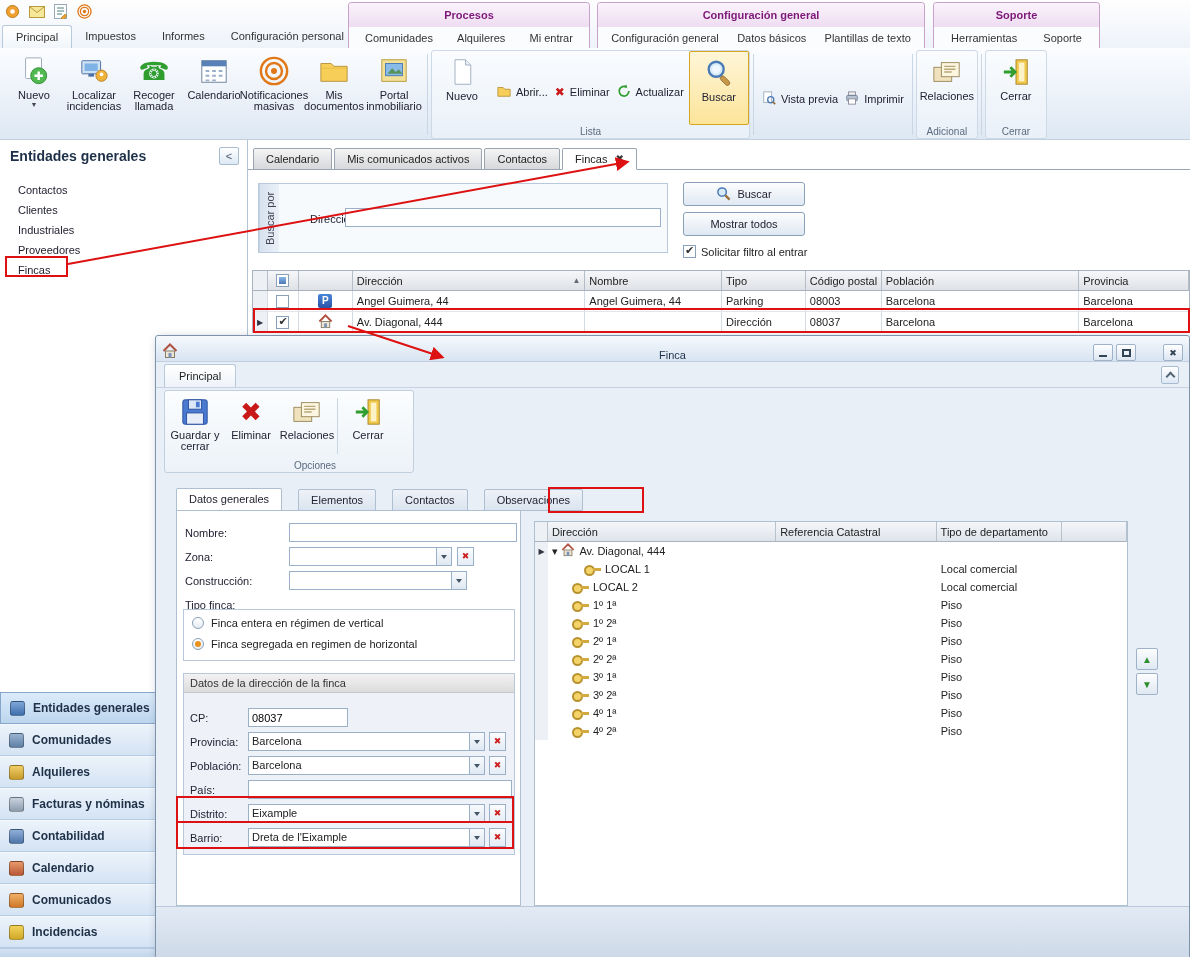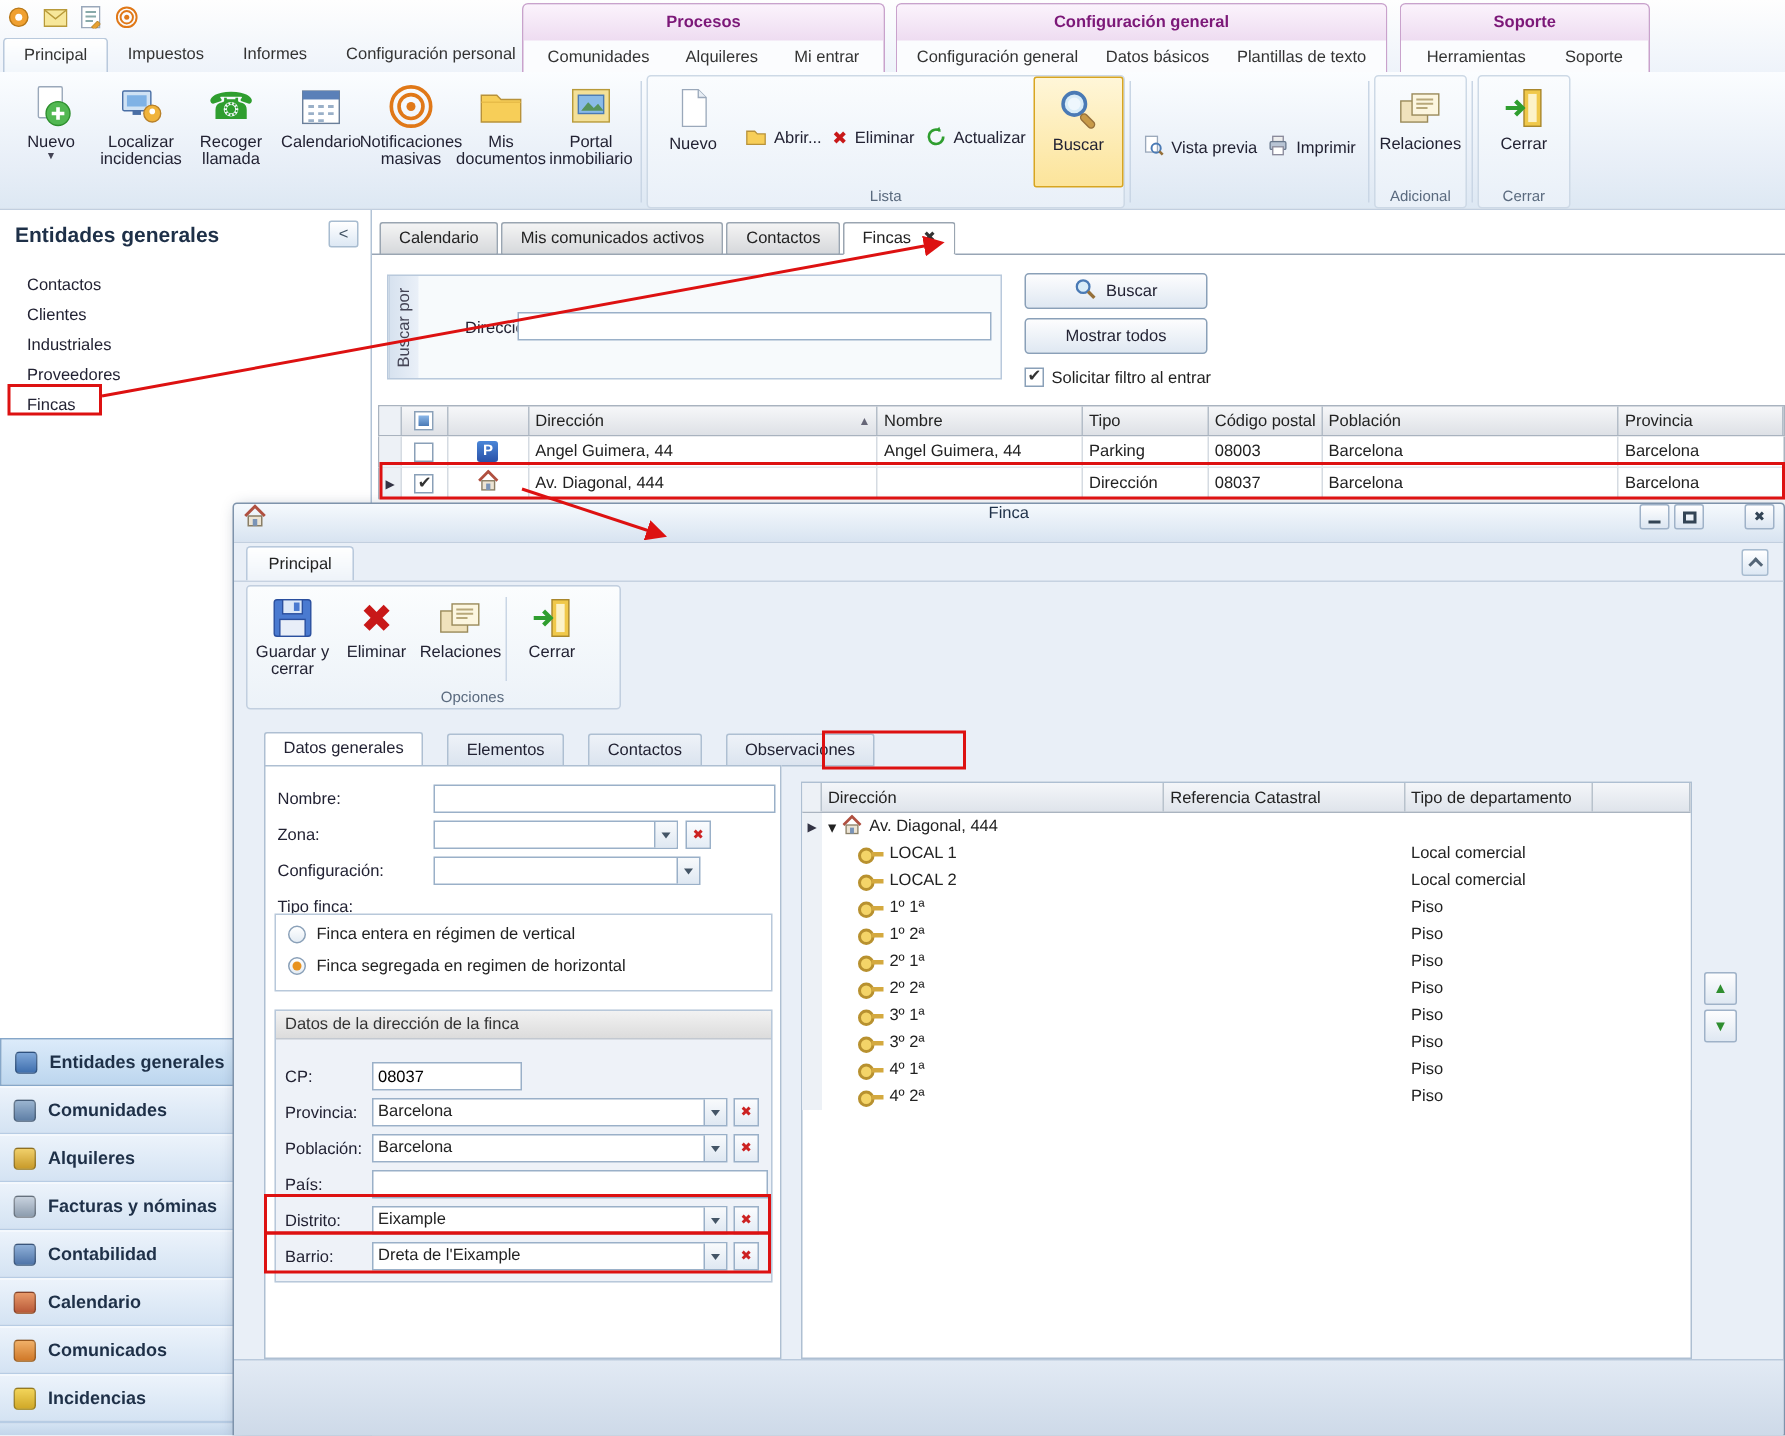--- a/index.html
+++ b/index.html
@@ -80,21 +80,21 @@
   .w3{width:233px} .w4{width:137px} .w5{width:84px} .w6{width:76px} .w7{width:198px} .w8{width:110px;border-right:none}
   .sortg{margin-left:auto;font-size:8px;color:#667}
   .rowind{font-size:8px;color:#334}
   .pic{width:14px;height:14px;background:linear-gradient(#4a86d8,#2a52a8);color:#fff;font-weight:bold;font-size:10px;line-height:14px;text-align:center;border-radius:2px}
   .keyic{position:relative;width:17px;height:12px;display:inline-block;flex:none}
   .keyic::before{content:"";position:absolute;left:0;top:2px;width:7px;height:7px;border:2px solid #b8912f;border-radius:50%;background:#f4d468}
   .keyic::after{content:"";position:absolute;left:9px;top:5px;width:8px;height:3px;background:#d4a93f}
 
   
   .dlg{position:absolute;left:155px;top:335px;width:1035px;height:622px;background:#e9eff7;border:1px solid #7e93ab;border-radius:3px 3px 0 0;box-shadow:3px 3px 10px rgba(30,50,80,.35);z-index:30}
-  .dtbr{position:relative;height:26px;display:flex;align-items:flex-start;padding:0 6px;background:linear-gradient(#f5f9fd,#d8e4f1);border-bottom:1px solid #c2cfdf;border-radius:3px 3px 0 0}
+  .dtbr{position:relative;height:26px;display:flex;align-items:flex-end;padding:0 6px;background:linear-gradient(#f5f9fd,#d8e4f1);border-bottom:1px solid #c2cfdf;border-radius:3px 3px 0 0}
   .dtitle{position:absolute;left:0;right:0;text-align:center;color:#1e3048}
   .dwb{margin-left:auto;display:flex;gap:3px;z-index:1}
   .wb{width:20px;height:17px;border:1px solid #9fb2c8;border-radius:2px;background:linear-gradient(#ffffff,#dce6f2);display:flex;align-items:center;justify-content:center;font-size:9px;color:#345}
   .wbmin span{display:block;width:8px;height:2px;background:#345;margin-top:7px}
   .wbmax span{display:block;width:9px;height:8px;border:2px solid #345}
   .dtabrow{position:absolute;left:0;top:26px;right:0;height:26px;display:flex;align-items:flex-end;padding-left:8px;border-bottom:1px solid #c6d2e1}
   .dtab2{padding:0 14px;height:23px;line-height:22px;background:linear-gradient(#ffffff,#eef3f9);border:1px solid #b9c9dc;border-bottom:none;border-radius:3px 3px 0 0}
   .chevbtn{position:absolute;right:10px;top:4px;width:18px;height:18px;border:1px solid #a8bcd0;border-radius:2px;background:linear-gradient(#fff,#dde8f4);display:flex;align-items:center;justify-content:center}
   .chev{width:7px;height:7px;border-left:2px solid #567;border-top:2px solid #567;transform:rotate(45deg);margin-top:3px}
   .dtool{position:absolute;left:8px;top:54px;width:250px;height:83px;background:linear-gradient(#fbfdfe,#ecf2f8);border:1px solid #c2cfdf;border-radius:3px;display:flex;padding:3px 2px 14px 2px}
@@ -606,21 +606,21 @@
 
       <span class="flab" style="left:8px;top:40px">Zona:</span>
       <div class="combo" style="left:112px;top:36px;width:163px">
         <span class="val"></span>
         <span class="drop">
             <span class="tri"></span>
           </span>
       </div>
       <span class="clr" style="left:280px;top:36px">✖</span>
 
-      <span class="flab" style="left:8px;top:64px">Configuración:</span>
+      <span class="flab" style="left:8px;top:64px">Construcción:</span>
       <div class="combo" style="left:112px;top:60px;width:178px">
         <span class="val"></span>
         <span class="drop">
             <span class="tri"></span>
           </span>
       </div>
 
       <span class="flab" style="left:8px;top:88px">Tipo finca:</span>
 
       <div class="rbox">
@@ -704,21 +704,21 @@
           </span>
           <span>Av. Diagonal, 444</span>
         </div>
         <div class="dgc k2"></div>
         <div class="dgc k3"></div>
         <div class="dgc k4"></div>
       </div>
 
       <div class="dgr">
           <div class="dgc k0"></div>
-          <div class="dgc k1" style="padding-left:24px">
+          <div class="dgc k1" style="padding-left:36px">
             <span class="keyic"></span>
             <span>LOCAL 1</span>
           </div>
           <div class="dgc k2"></div>
           <div class="dgc k3">Local comercial</div>
           <div class="dgc k4"></div>
         </div>
       <div class="dgr">
           <div class="dgc k0"></div>
           <div class="dgc k1" style="padding-left:24px">

